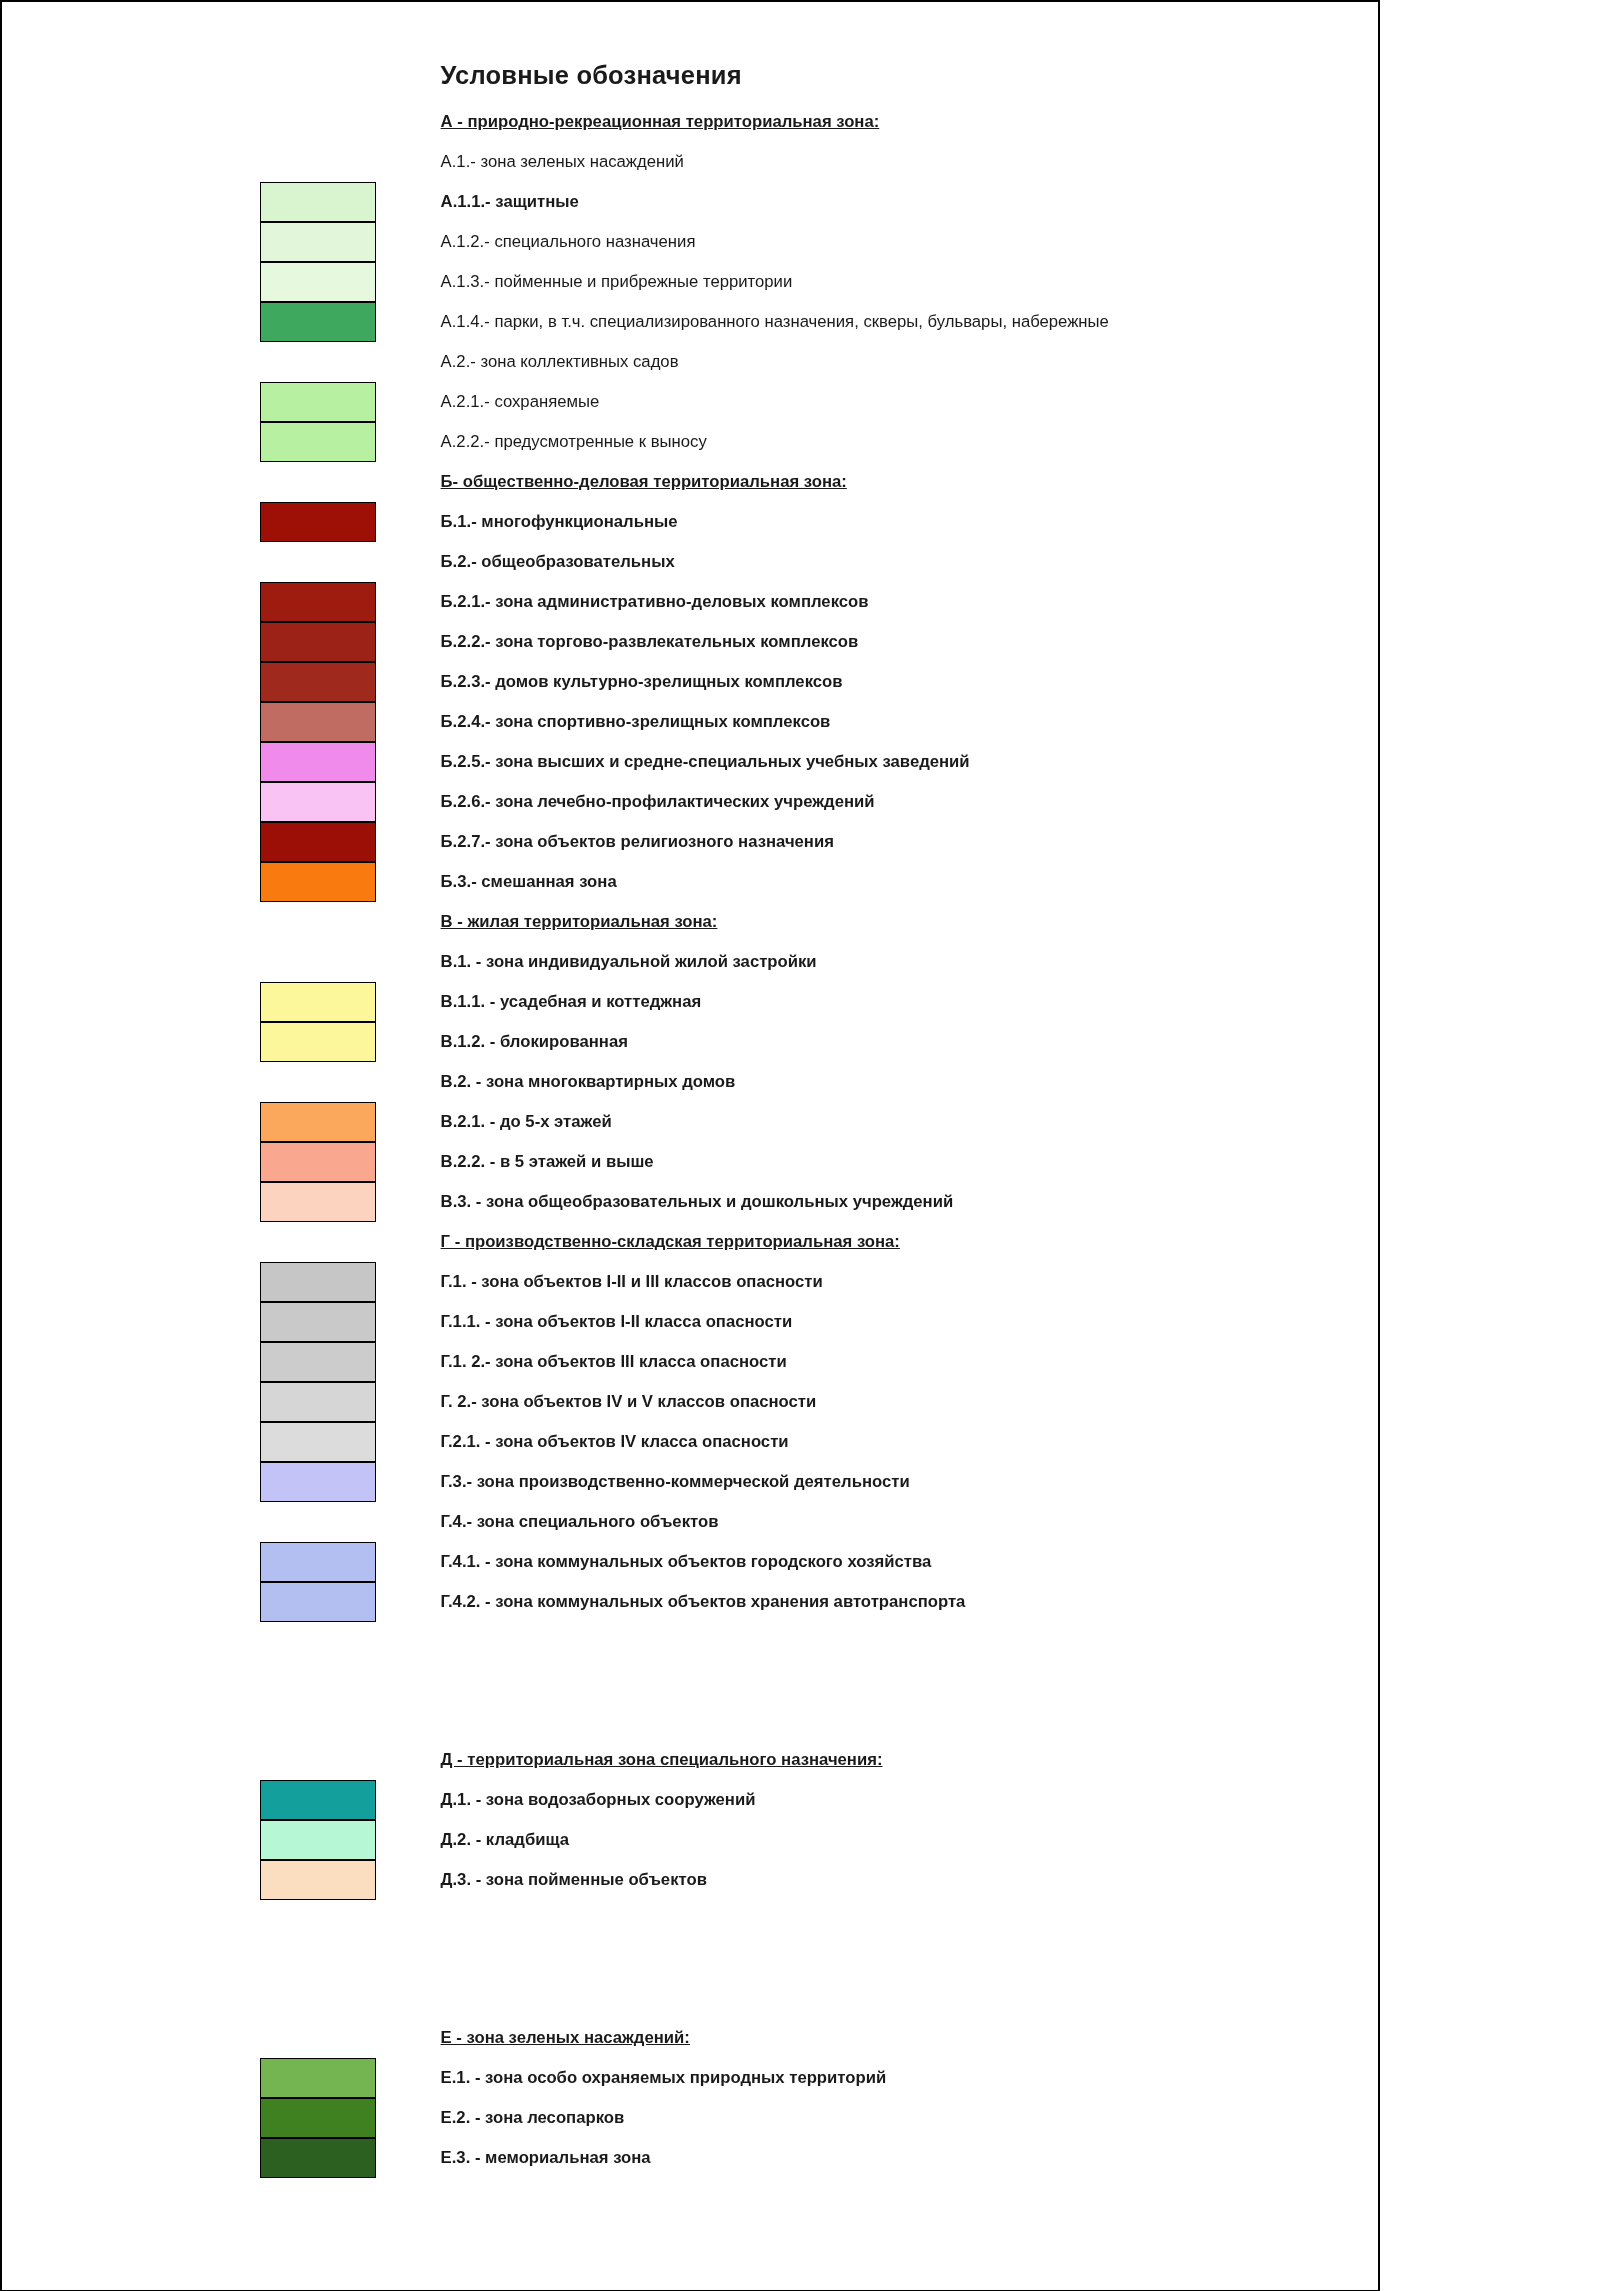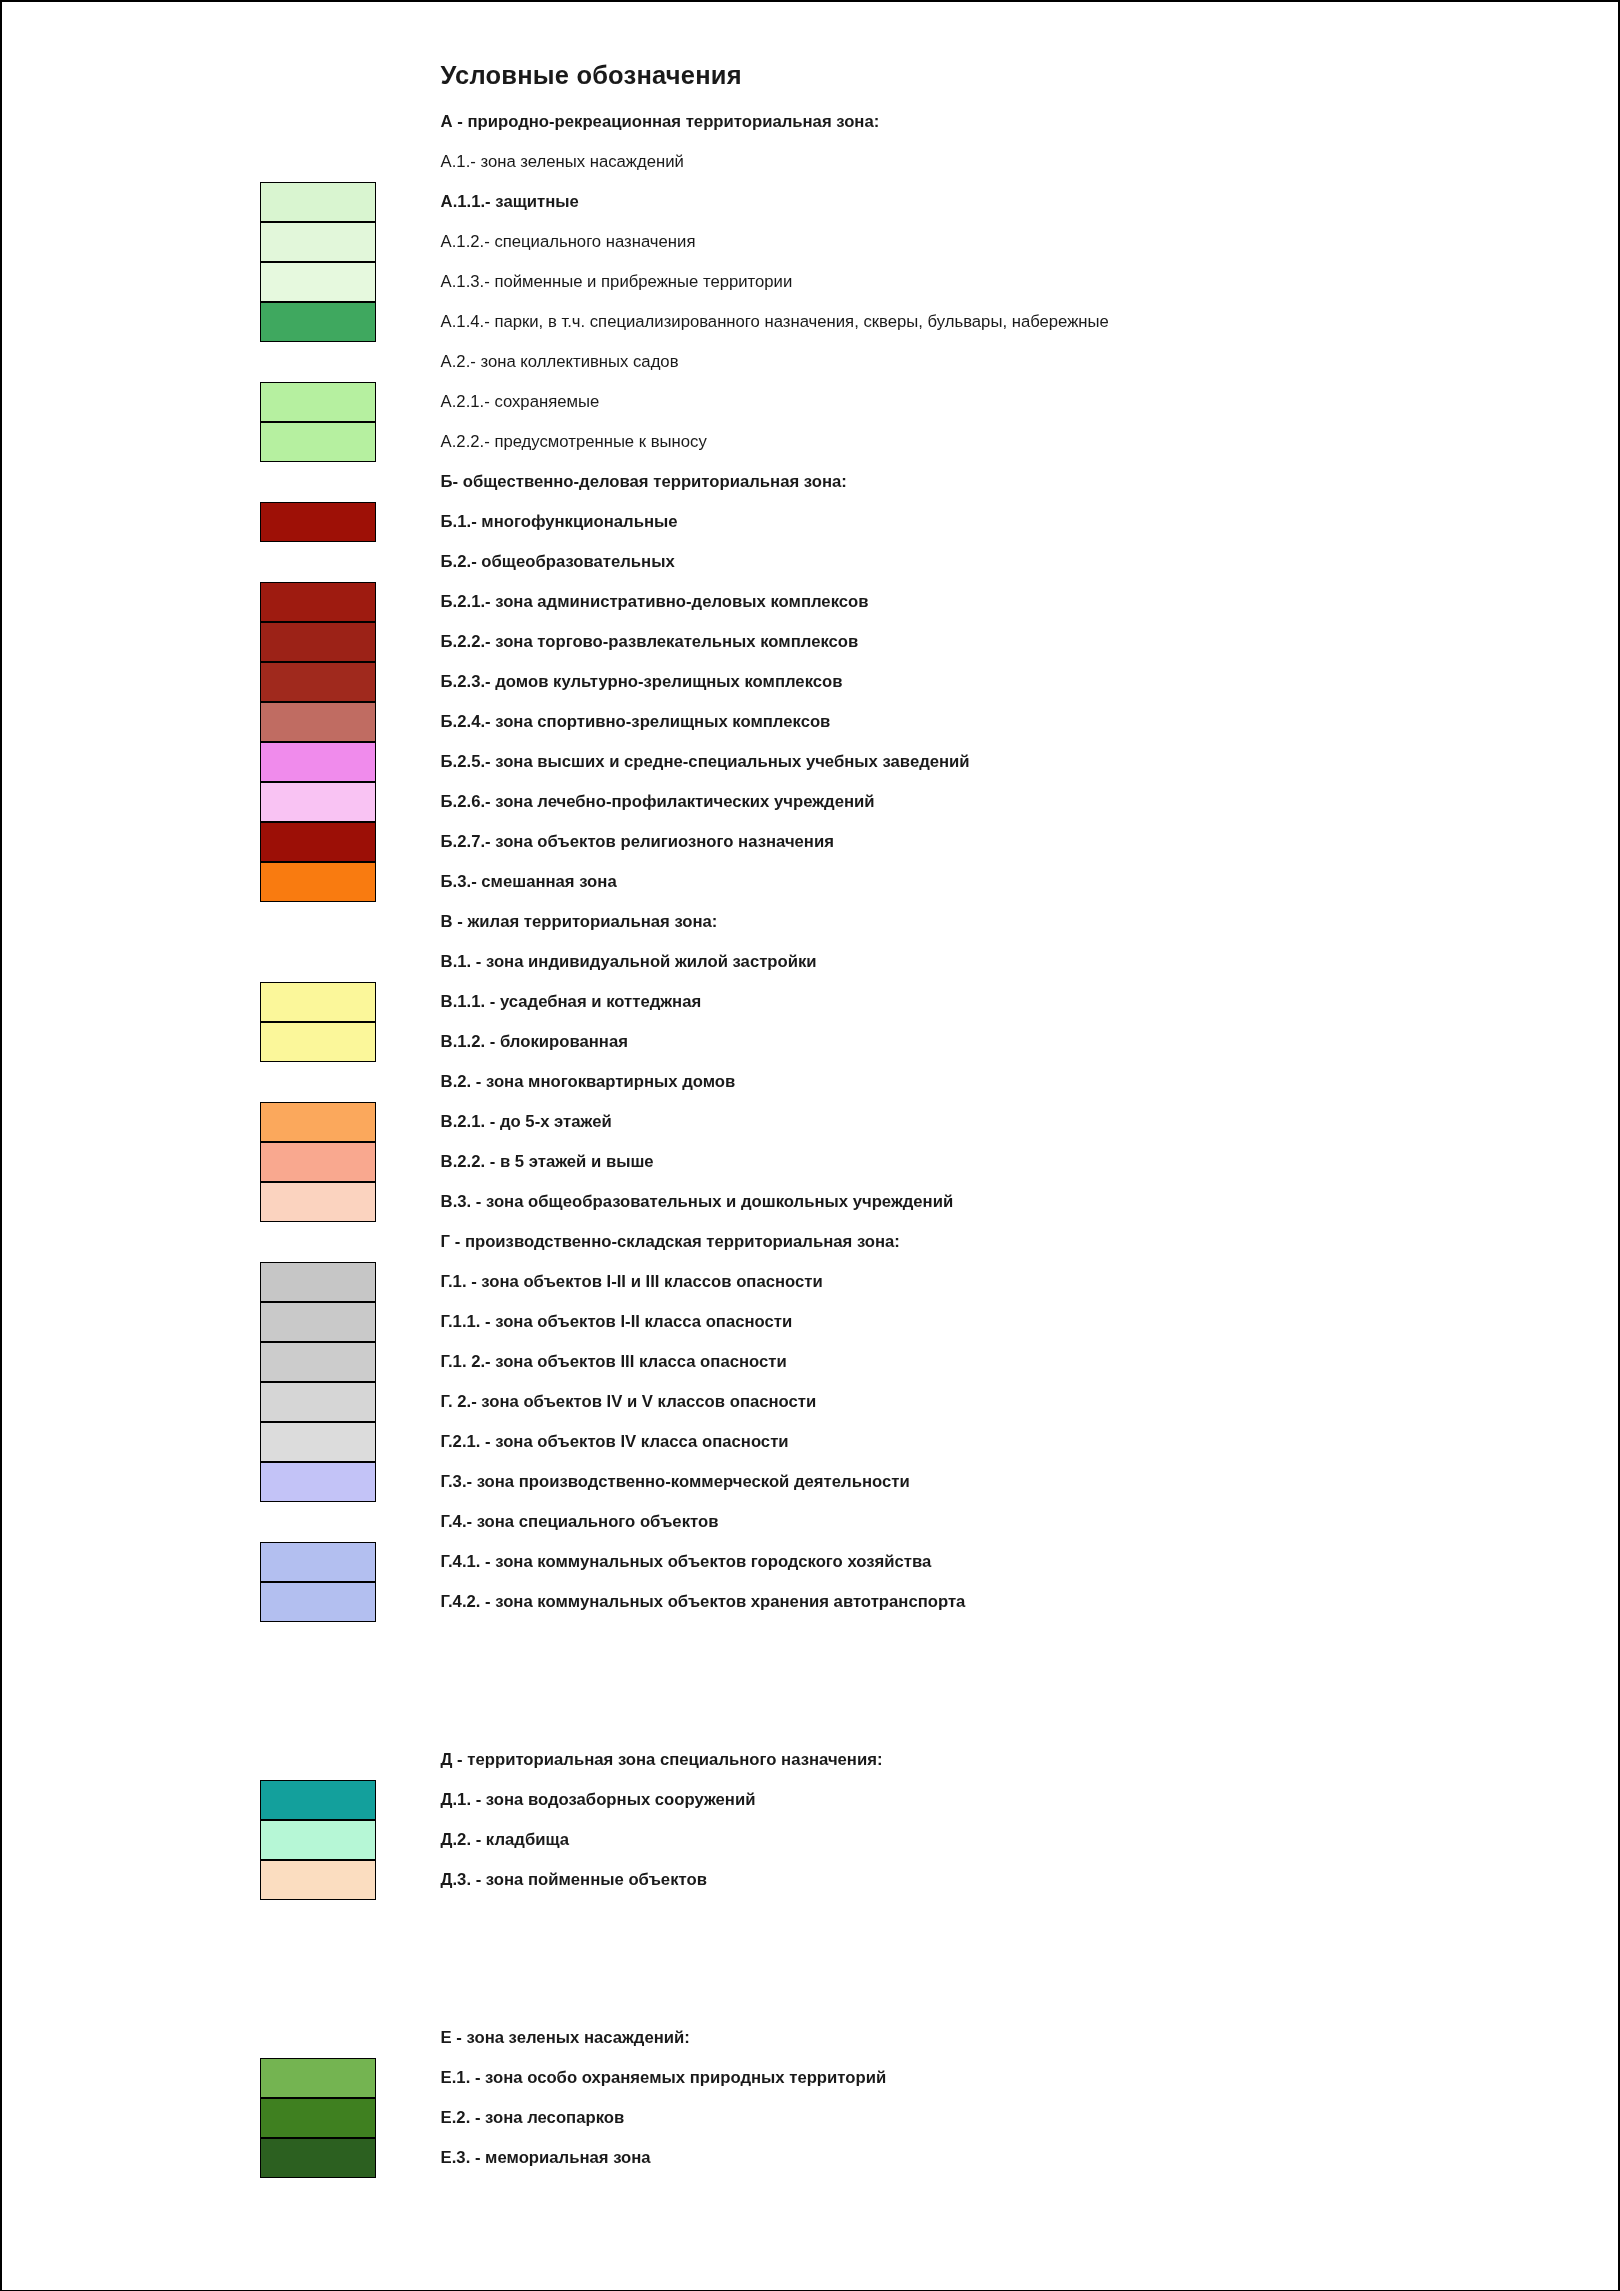--- a/index.html
+++ b/index.html
@@ -5,21 +5,21 @@
   html, body {
     margin: 0;
     padding: 0;
     background: #ffffff;
   }
   body {
     font-family: "Liberation Sans", sans-serif;
   }
   .page {
     position: relative;
-    width: 1620px;
+    width: 1380px;
     height: 2292px;
     background: #ffffff;
     border: 2px solid #000000;
     box-sizing: border-box;
     overflow: hidden;
   }
   .legend {
     position: absolute;
     left: 421px;
     top: 59px;
@@ -55,20 +55,21 @@
     font-size: 16.7px;
     color: #1a1a1a;
     white-space: nowrap;
     padding-left: 17.6px;
   }
   .label.bold {
     font-weight: bold;
   }
   .label.header {
     font-weight: bold;
+    text-decoration: underline;
   }
   .spacer-block {
     height: 118px;
   }
   .group {
     margin: 0;
   }
 </style>
 </head>
 <body>

